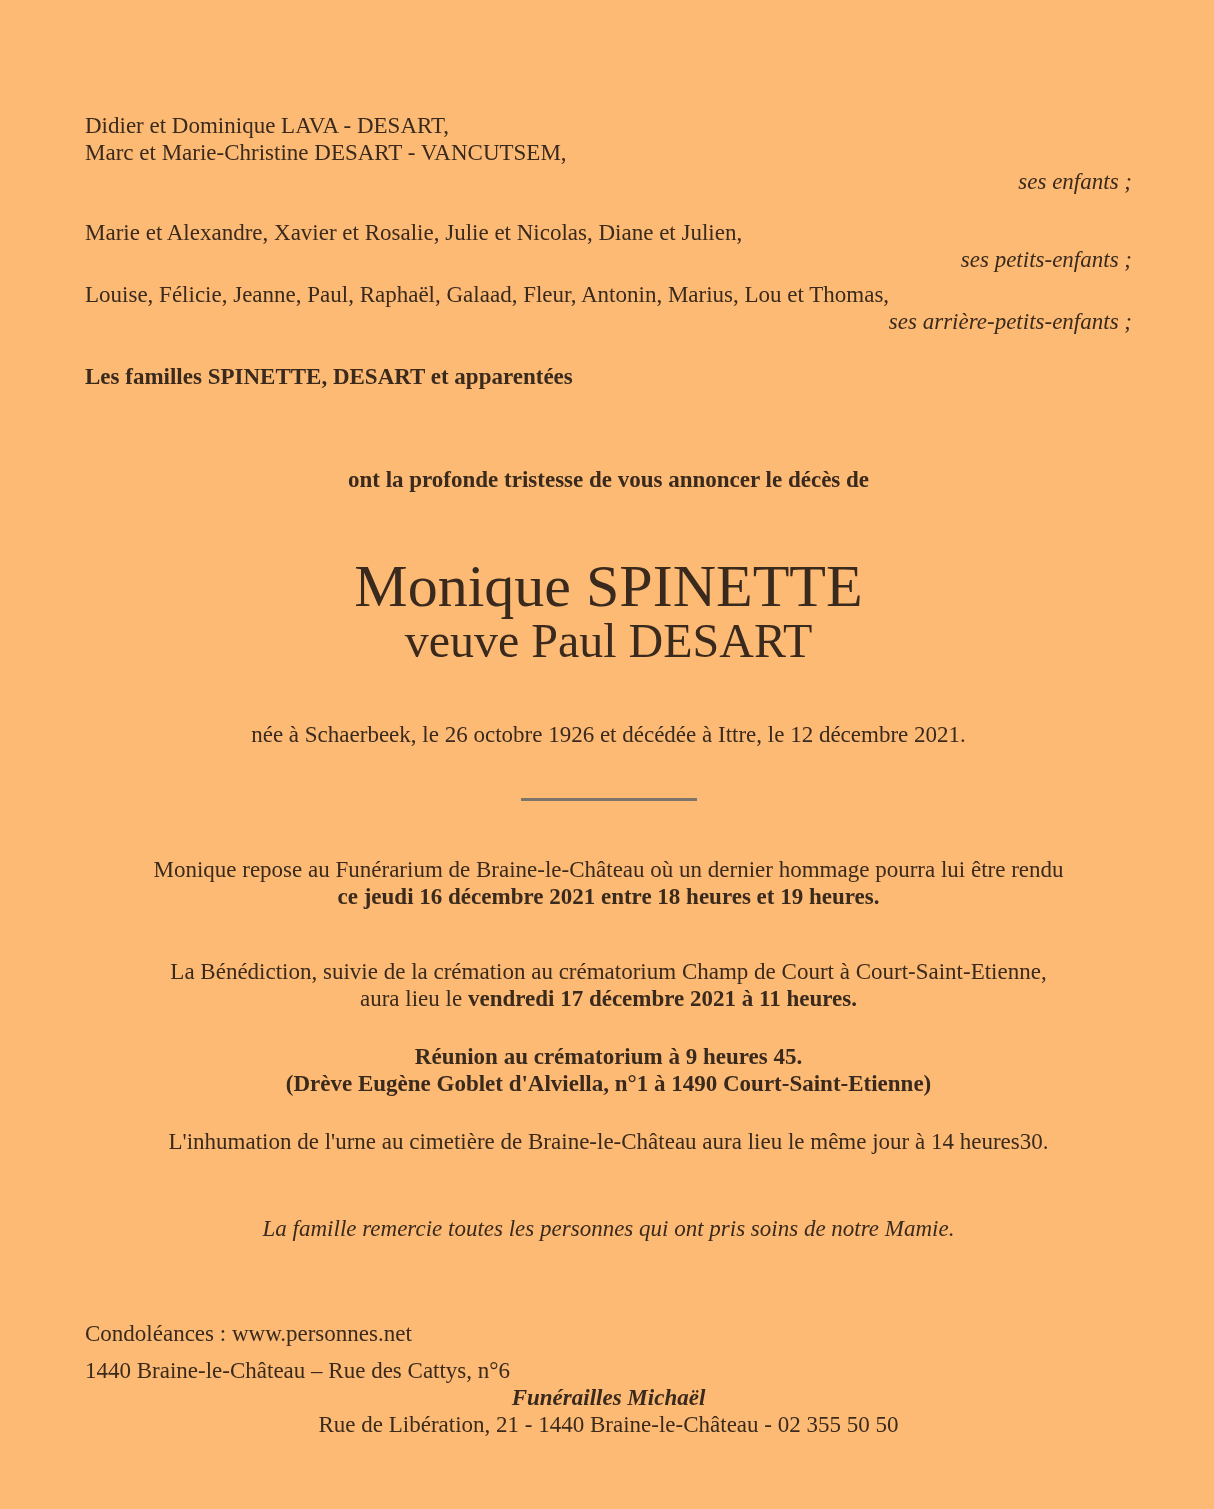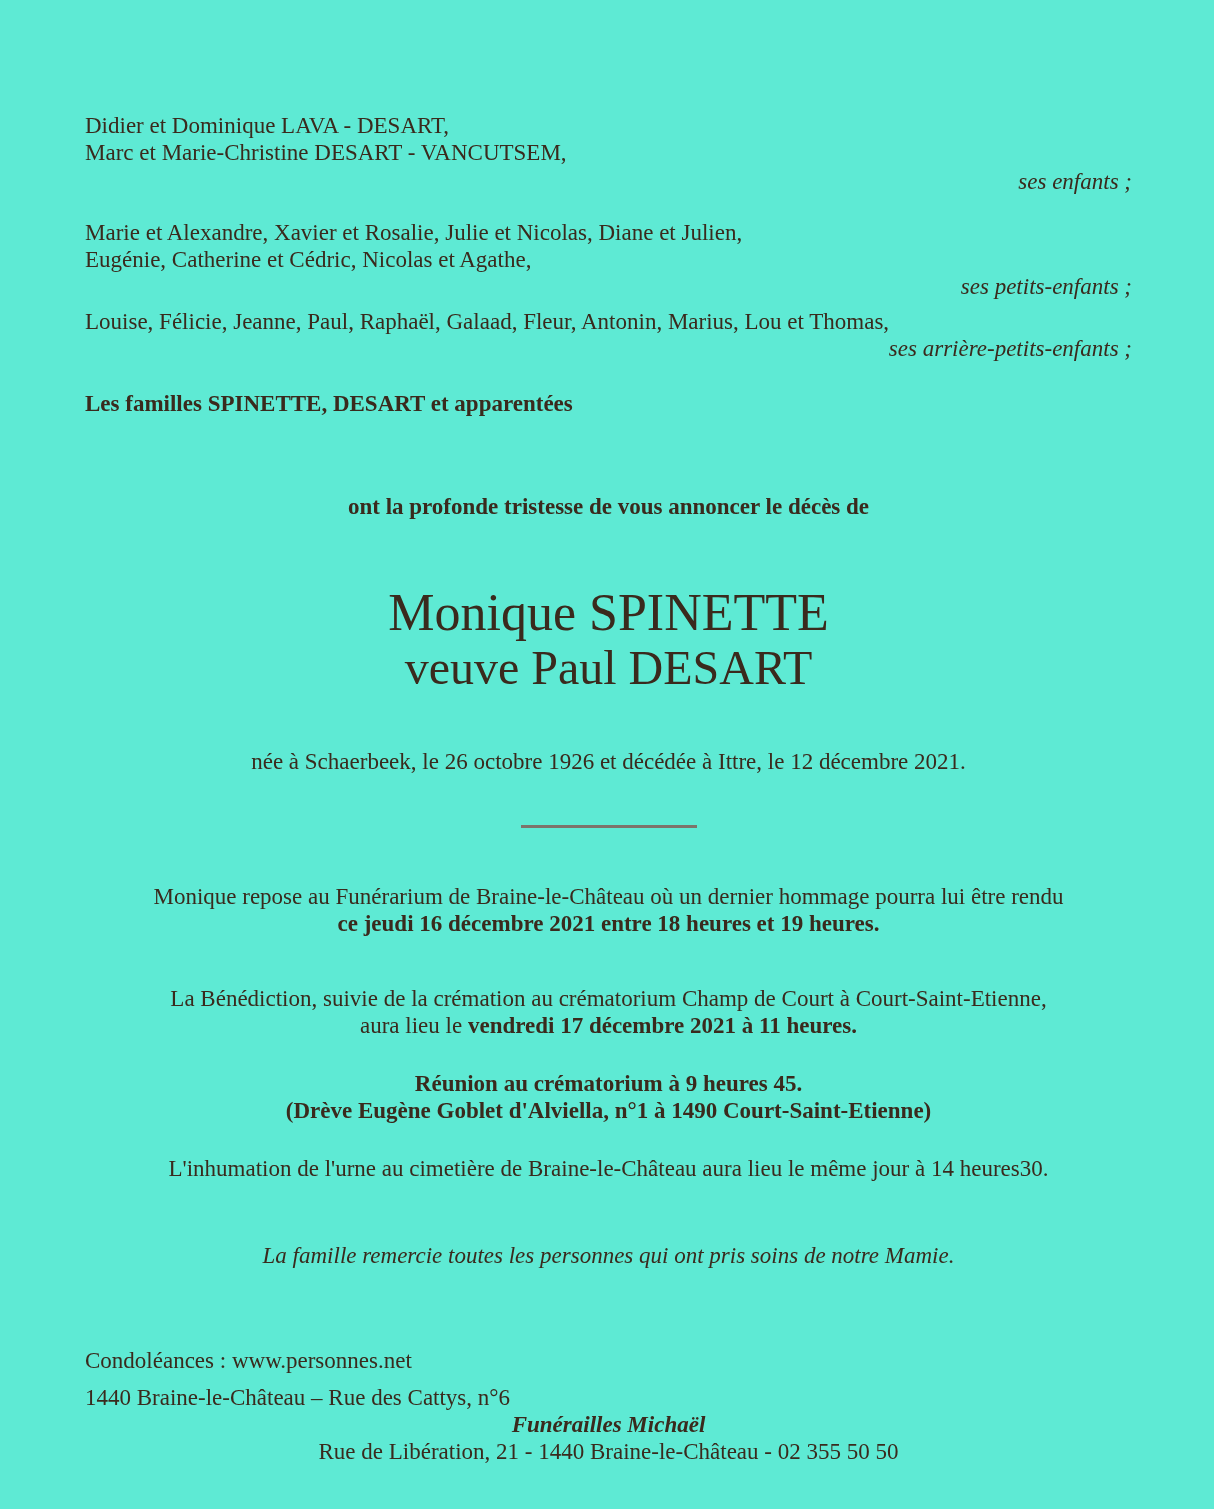--- a/index.html
+++ b/index.html
@@ -5,40 +5,40 @@
   html, body {
     margin: 0;
     padding: 0;
     background: #ffffff;
   }
   .page {
     position: relative;
     width: 1214px;
     height: 1509px;
     margin: 0 auto;
-    background: #5eead4;
+    background: #fdba74;
     font-family: "Liberation Serif", "DejaVu Serif", serif;
     color: #3a2a1d;
     font-size: 23px;
     line-height: 27px;
     box-sizing: border-box;
     padding: 112px 82px 0 85px;
     overflow: hidden;
   }
   .left   { text-align: left; }
   .right  { text-align: right; font-style: italic; }
   .center { text-align: center; }
   .bold   { font-weight: bold; }
 
   .rel-label        { margin-top: 2px; }
   .names-block-2    { margin-top: 24px; }
   .names-block-3    { margin-top: 8px; }
   .families-line    { margin-top: 28px; font-weight: bold; }
   .intro-line       { margin-top: 76px; font-weight: bold; }
-  .deceased-name    { margin-top: 60px; font-size: 52px; line-height: 66px; }
+  .deceased-name    { margin-top: 60px; font-size: 60px; line-height: 66px; }
   .deceased-subtitle{ font-size: 48px; line-height: 44px; }
   .life-dates       { margin-top: 58px; }
   .divider {
     margin: 50px auto 0 auto;
     width: 176px;
     height: 3px;
     background: #7d746b;
     border: none;
   }
   .repose-block     { margin-top: 55px; }
@@ -56,21 +56,20 @@
 <div class="page">
 
   <div class="left">
     <div>Didier et Dominique LAVA - DESART,</div>
     <div>Marc et Marie-Christine DESART - VANCUTSEM,</div>
   </div>
   <div class="right rel-label">ses enfants ;</div>
 
   <div class="left names-block-2">
     <div>Marie et Alexandre, Xavier et Rosalie, Julie et Nicolas, Diane et Julien,</div>
-    <div>Eugénie, Catherine et Cédric, Nicolas et Agathe,</div>
   </div>
   <div class="right">ses petits-enfants ;</div>
 
   <div class="left names-block-3">
     <div>Louise, Félicie, Jeanne, Paul, Raphaël, Galaad, Fleur, Antonin, Marius, Lou et Thomas,</div>
   </div>
   <div class="right">ses arrière-petits-enfants ;</div>
 
   <div class="left families-line">Les familles SPINETTE, DESART et apparentées</div>
 

